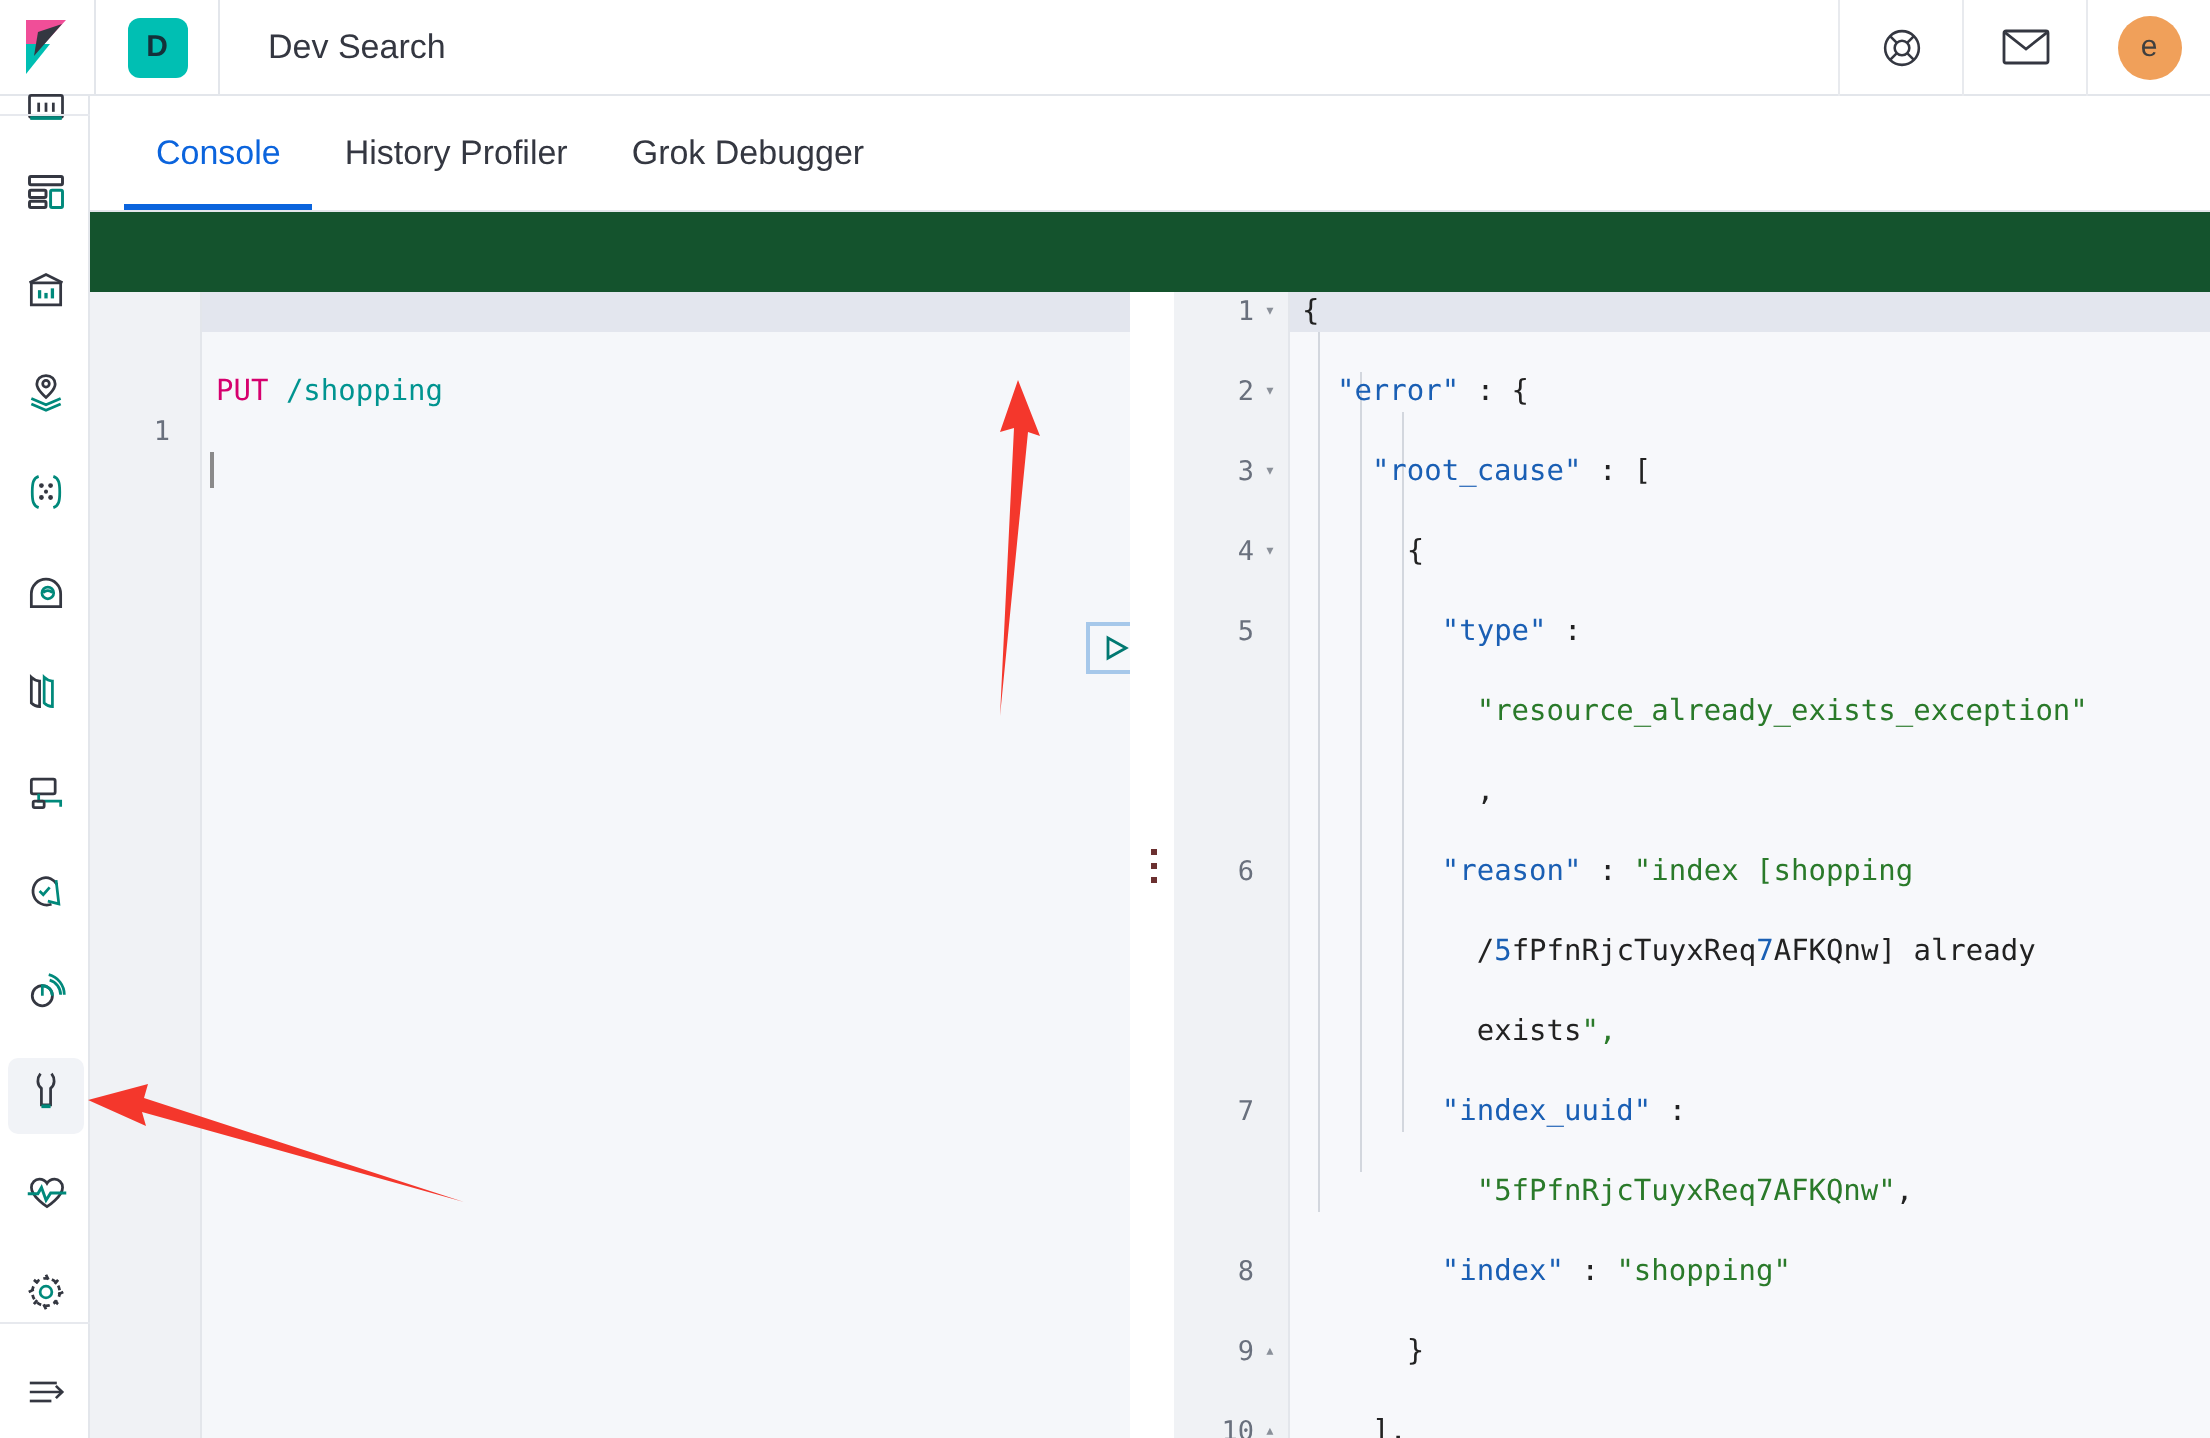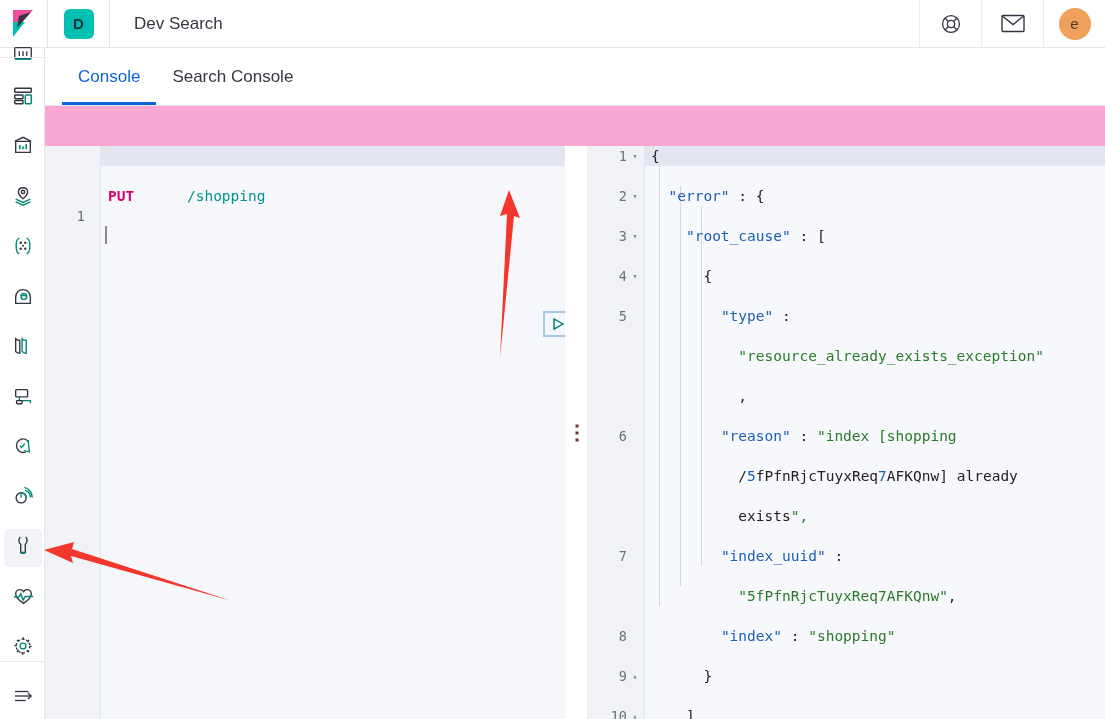--- a/index.html
+++ b/index.html
@@ -69,21 +69,21 @@
   }
   .rail-item.active { background: #f1f3f7; }
   .rail-sep {
     position: absolute; left: 0; width: 45px; height: 1px; background: #e7e9ee;
   }
 
   
   .main {
     position: absolute; top: 48px; left: 45px;
     width: 1060px; height: 671px;
-    background: #f9a8d4;
+    background: #14532d;
   }
   .tabbar {
     position: relative;
     height: 58px;
     background: #ffffff;
     border-bottom: 1px solid #e3e6eb;
     display: flex; align-items: flex-end;
     padding-left: 17px;
   }
   .tab {
@@ -156,22 +156,22 @@
     color: #8a9099; font-size: 9px;
   }
 
   
   .pane-left .row-hl {
     position: absolute; left: 0; right: 0; height: 20px; background: #e3e6ee;
   }
   .pane-left .src {
     position: absolute; left: 63px; top: 0;
   }
-  .kw-method { color: #d6006e; font-weight: bold; }
-  .kw-path { color: #009490; margin-left: 44px; }
+  .kw-method { color: #d6006e; }
+  .kw-path { color: #009490; }
   .caret {
     position: absolute; left: 60px; width: 2px; height: 18px;
     background: #8a8a8a;
   }
 
   
   .j-key { color: #1a5fb4; }
   .j-str { color: #2a7a2a; }
   .j-num { color: #1a5fb4; }
   .j-punc { color: #222222; }
@@ -394,21 +394,24 @@
     </div>
   </div>
 
   <div class="main">
 
     <div class="tabbar">
       <div class="tab active">
         <span>Console</span>
       </div>
       <div class="tab">
-        <span>Search Console</span>
+        <span>History Profiler</span>
+      </div>
+      <div class="tab">
+        <span>Grok Debugger</span>
       </div>
     </div>
 
 
     <div class="panes">
 
       <div class="pane-left">
         <div class="row-hl" style="top:0;"></div>
         <div class="gutter"></div>
         <div class="code">

